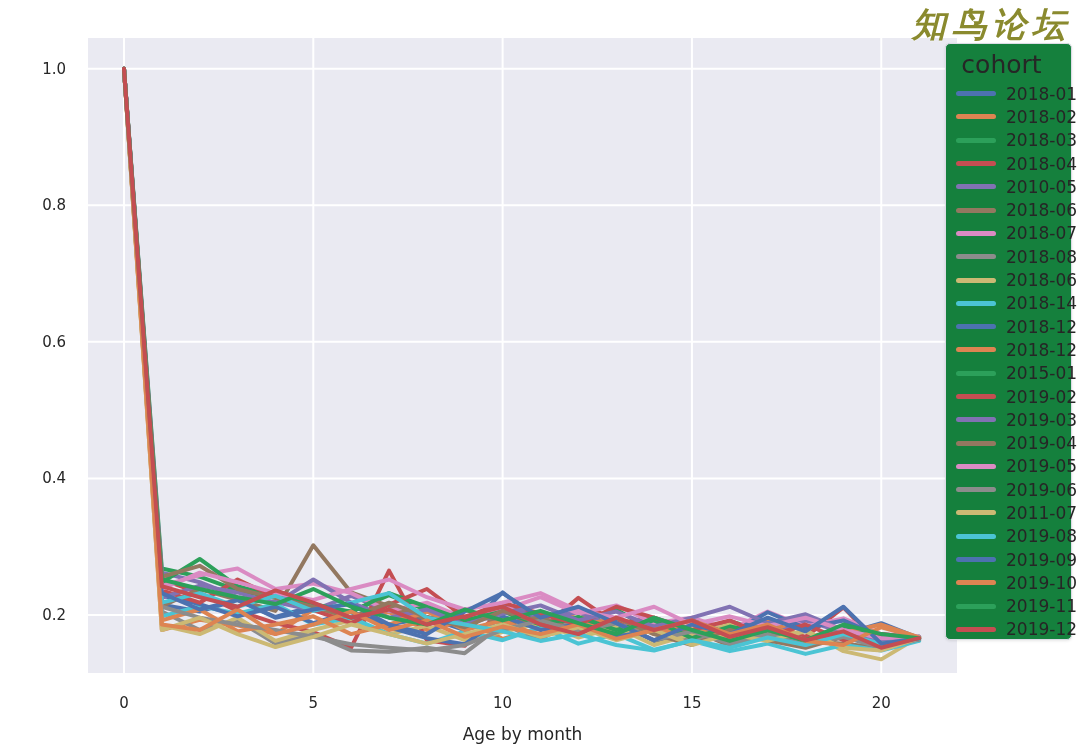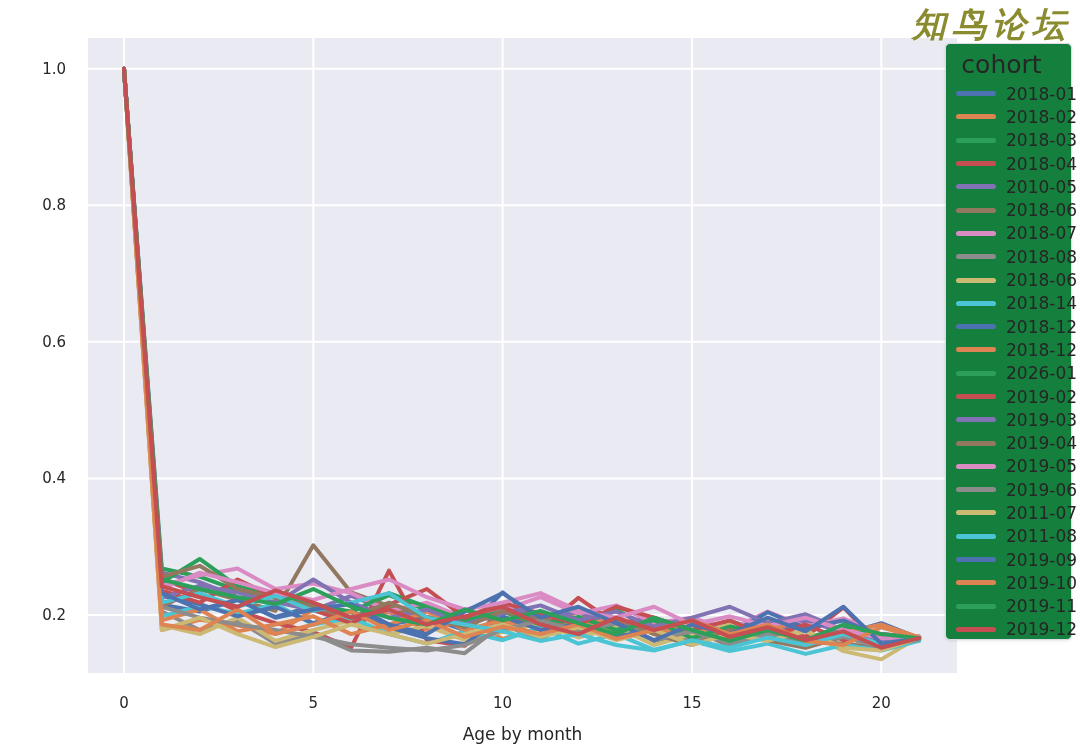--- a/index.html
+++ b/index.html
@@ -197,21 +197,21 @@
         <div class="legend-item">
           <span class="legend-swatch" style="background: rgb(76, 114, 176);"></span>
           <span class="legend-label">2018-12</span>
         </div>
         <div class="legend-item">
           <span class="legend-swatch" style="background: rgb(221, 132, 82);"></span>
           <span class="legend-label">2018-12</span>
         </div>
         <div class="legend-item">
           <span class="legend-swatch" style="background: rgb(44, 160, 90);"></span>
-          <span class="legend-label">2026-01</span>
+          <span class="legend-label">2015-01</span>
         </div>
         <div class="legend-item">
           <span class="legend-swatch" style="background: rgb(196, 78, 82);"></span>
           <span class="legend-label">2019-02</span>
         </div>
         <div class="legend-item">
           <span class="legend-swatch" style="background: rgb(129, 114, 179);"></span>
           <span class="legend-label">2019-03</span>
         </div>
         <div class="legend-item">
@@ -225,21 +225,21 @@
         <div class="legend-item">
           <span class="legend-swatch" style="background: rgb(140, 140, 140);"></span>
           <span class="legend-label">2019-06</span>
         </div>
         <div class="legend-item">
           <span class="legend-swatch" style="background: rgb(204, 185, 116);"></span>
           <span class="legend-label">2011-07</span>
         </div>
         <div class="legend-item">
           <span class="legend-swatch" style="background: rgb(75, 196, 212);"></span>
-          <span class="legend-label">2011-08</span>
+          <span class="legend-label">2019-08</span>
         </div>
         <div class="legend-item">
           <span class="legend-swatch" style="background: rgb(76, 114, 176);"></span>
           <span class="legend-label">2019-09</span>
         </div>
         <div class="legend-item">
           <span class="legend-swatch" style="background: rgb(221, 132, 82);"></span>
           <span class="legend-label">2019-10</span>
         </div>
         <div class="legend-item">

